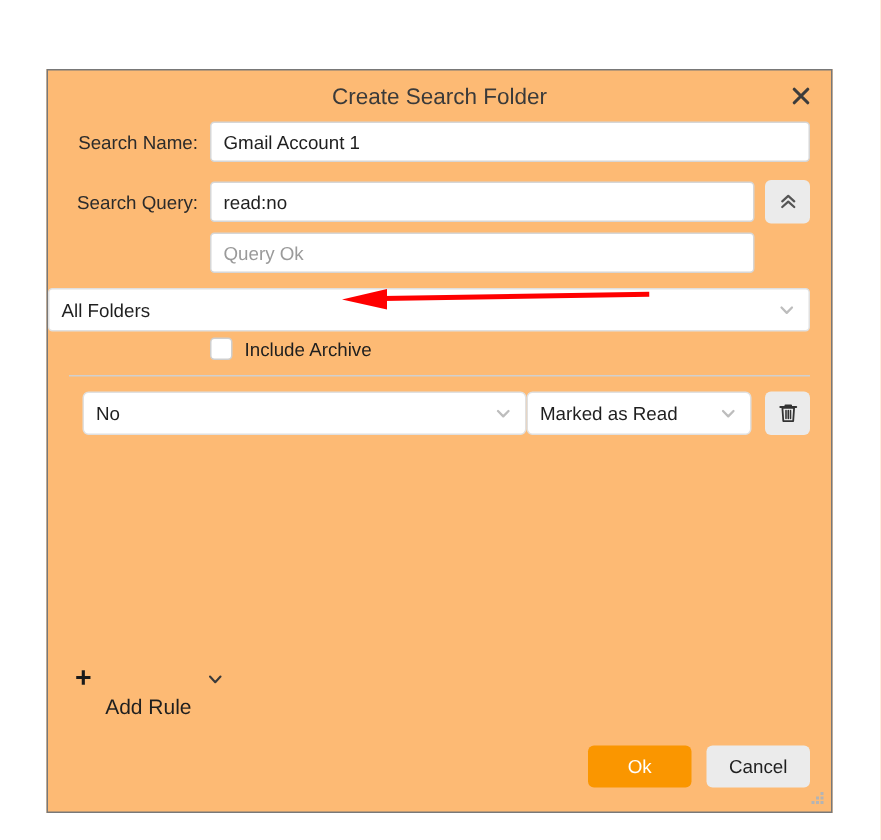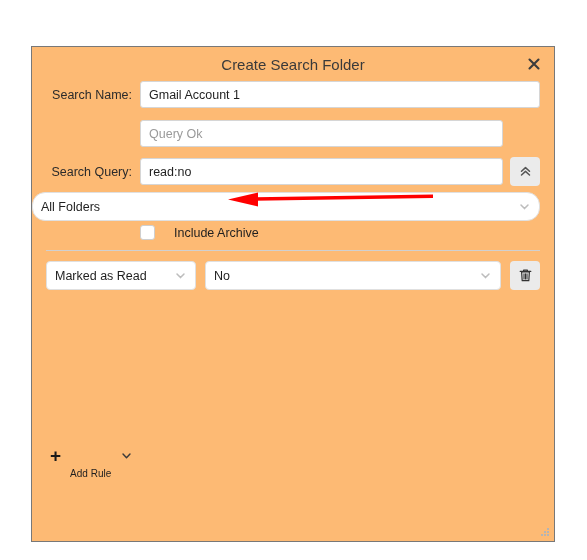--- a/index.html
+++ b/index.html
@@ -113,21 +113,21 @@
     align-items: center;
     justify-content: center;
     cursor: pointer;
     flex: 0 0 auto;
   }
 
   .selectbox {
     flex: 1 1 auto;
     height: 29px;
     border: 1px solid #e0e0e0;
-    border-radius: 13px;
+    border-radius: 3px;
     background: #ffffff;
     display: flex;
     align-items: center;
     justify-content: space-between;
     padding: 0 8px;
     box-sizing: border-box;
     font-size: 12.5px;
     color: #1f1f1f;
     cursor: pointer;
   }
@@ -142,21 +142,21 @@
   .checkbox {
     width: 13px;
     height: 13px;
     border: 1px solid #cfcfcf;
     border-radius: 3px;
     background: #fff;
     cursor: pointer;
     flex: 0 0 auto;
   }
   .chk-label {
-    margin-left: 19px;
+    margin-left: 8px;
     font-size: 12.5px;
     color: #1f1f1f;
   }
 
   .divider {
     height: 1px;
     background: #d0d0d0;
     margin: 2px 14px 0 14px;
   }
 
@@ -205,21 +205,21 @@
     cursor: pointer;
   }
   .plus-icon {
     font-size: 19px;
     font-weight: bold;
     color: #1a1a1a;
     line-height: 1;
     margin-right: 9px;
   }
   .add-rule-label {
-    font-size: 10px;
+    font-size: 14px;
     color: #1f1f1f;
     margin-right: 9px;
     margin-top: 37px;
   }
 
   .footer-buttons {
     position: absolute;
     right: 14px;
     bottom: 16px;
     display: flex;
@@ -283,70 +283,70 @@
       </svg>
     </div>
   </div>
 
   <div class="form">
 
     <div class="row" style="margin-bottom:12px;">
       <div class="label">Search Name:</div>
       <div class="field-wrap">
         <div class="textbox">Gmail Account 1</div>
-      </div>
-    </div>
-
-    <div class="row" style="margin-bottom:10px;">
-      <div class="label"></div>
-      <div class="field-wrap" style="padding-right:14px;">
-        <div class="textbox placeholder" style="margin-right:37px;">Query Ok</div>
       </div>
     </div>
 
     <div class="row" style="margin-bottom:6px;">
       <div class="label">Search Query:</div>
       <div class="field-wrap">
         <div class="textbox">read:no</div>
         <div class="icon-btn">
           <svg width="13" height="13" viewBox="0 0 13 13">
             <path d="M2.5 6.2 L6.5 2.6 L10.5 6.2" fill="none" stroke="#555" stroke-width="1.5" stroke-linecap="round" stroke-linejoin="round"></path>
             <path d="M2.5 10 L6.5 6.4 L10.5 10" fill="none" stroke="#555" stroke-width="1.5" stroke-linecap="round" stroke-linejoin="round"></path>
           </svg>
         </div>
       </div>
     </div>
 
+    <div class="row" style="margin-bottom:10px;">
+      <div class="label"></div>
+      <div class="field-wrap" style="padding-right:14px;">
+        <div class="textbox placeholder" style="margin-right:37px;">Query Ok</div>
+      </div>
+    </div>
+
     <div class="row" style="margin-bottom:2px;">
       <div class="field-wrap">
         <div class="selectbox">
           <span>All Folders</span>
           <svg width="13" height="13" viewBox="0 0 13 13">
             <path d="M3 5 L6.5 8.6 L10 5" fill="none" stroke="#bdbdbd" stroke-width="1.5" stroke-linecap="round" stroke-linejoin="round"></path>
           </svg>
         </div>
       </div>
     </div>
 
     <div class="chk-row">
       <div class="checkbox"></div>
       <div class="chk-label">Include Archive</div>
     </div>
 
     <div class="divider"></div>
 
     <div class="rule-row">
-      <div class="rule-select first">
-        <span>Marked as Read</span>
+      <div class="rule-select second">
+        <span>No</span>
         <svg width="13" height="13" viewBox="0 0 13 13">
           <path d="M3 5 L6.5 8.6 L10 5" fill="none" stroke="#bdbdbd" stroke-width="1.5" stroke-linecap="round" stroke-linejoin="round"></path>
         </svg>
       </div>
-      <div class="rule-select second">
-        <span>No</span>
+      <div class="rule-select first">
+        <span>Marked as Read</span>
         <svg width="13" height="13" viewBox="0 0 13 13">
           <path d="M3 5 L6.5 8.6 L10 5" fill="none" stroke="#bdbdbd" stroke-width="1.5" stroke-linecap="round" stroke-linejoin="round"></path>
         </svg>
       </div>
       <div class="trash-btn">
         <svg width="15" height="15" viewBox="0 0 15 15">
           <path d="M2.2 3.3 H12.8" stroke="#333" stroke-width="1.3" stroke-linecap="round"></path>
           <path d="M5.6 3.2 V2.2 H9.4 V3.2" fill="none" stroke="#333" stroke-width="1.2" stroke-linejoin="round"></path>
           <path d="M3.6 3.9 H11.4 L10.8 12.7 H4.2 Z" fill="none" stroke="#333" stroke-width="1.2" stroke-linejoin="round"></path>
           <path d="M6 5.7 V11 M7.5 5.7 V11 M9 5.7 V11" stroke="#333" stroke-width="1.05" stroke-linecap="round"></path>
@@ -356,20 +356,24 @@
   </div>
 
   <div class="add-rule">
     <span class="plus-icon">+</span>
     <span class="add-rule-label">Add Rule</span>
     <svg width="13" height="13" viewBox="0 0 13 13">
       <path d="M3 5 L6.5 8.8 L10 5" fill="none" stroke="#3a3a3a" stroke-width="1.4" stroke-linecap="round" stroke-linejoin="round"></path>
     </svg>
   </div>
 
+  <div class="footer-buttons">
+    <div class="btn btn-ok">Ok</div>
+    <div class="btn btn-cancel">Cancel</div>
+  </div>
 
   <div class="resize-grip">
     <i style="left:6px; top:0;"></i>
     <i style="left:3px; top:3px;"></i>
     <i style="left:6px; top:3px;"></i>
     <i style="left:0; top:6px;"></i>
     <i style="left:3px; top:6px;"></i>
     <i style="left:6px; top:6px;"></i>
   </div>
 </div>

